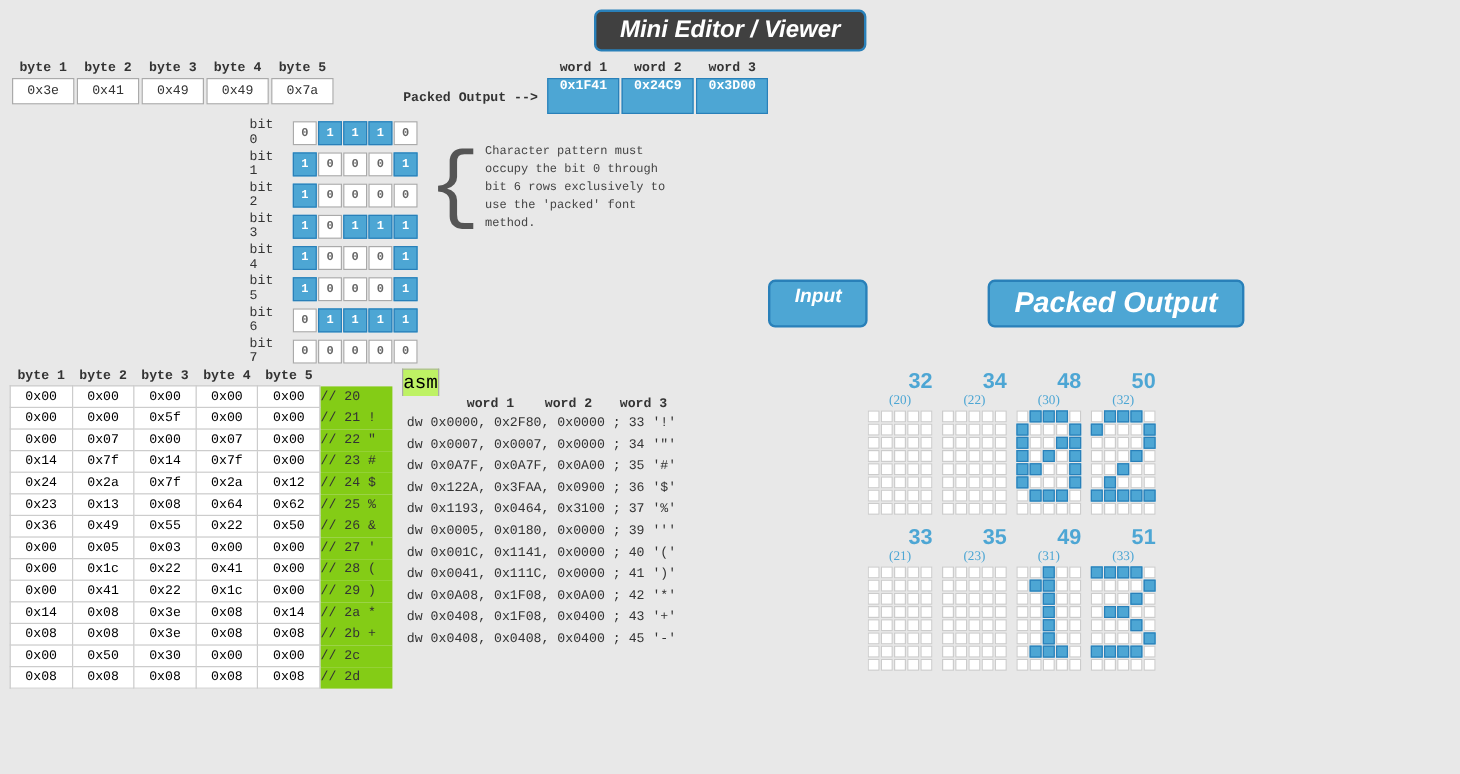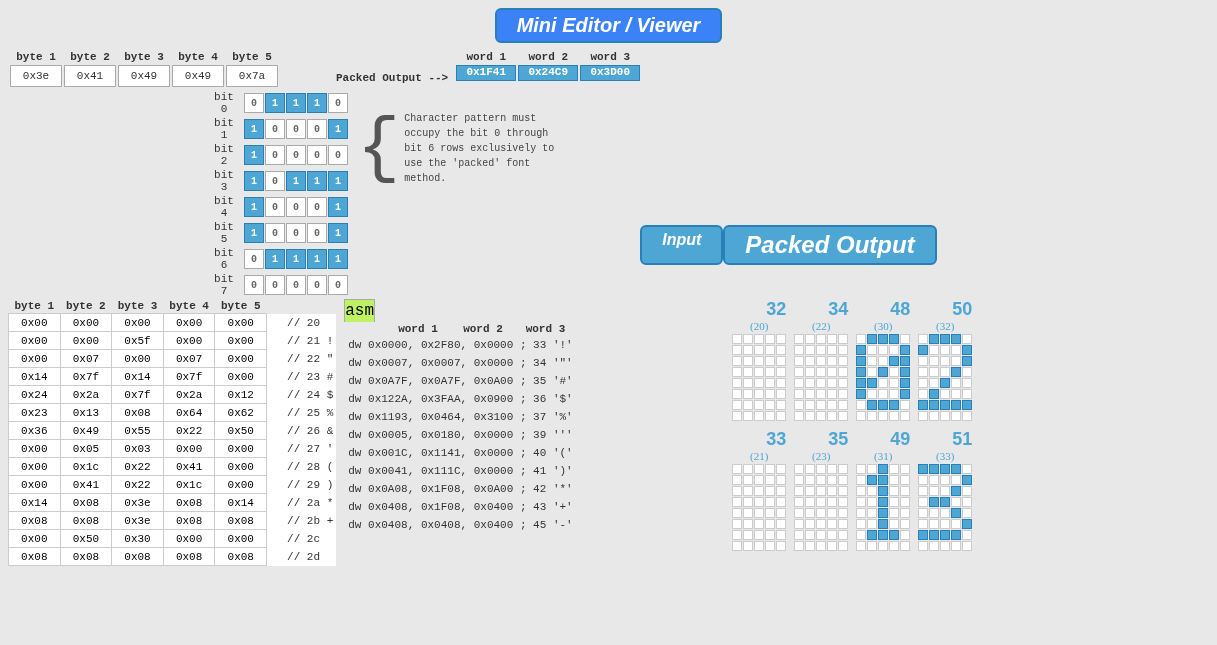--- a/index.html
+++ b/index.html
@@ -22,21 +22,21 @@
     }
 
     
     .header {
       text-align: center;
       padding: 8px 0 4px 0;
     }
 
     .header-title {
       display: inline-block;
-      background: #3b82f6;
+      background: #404040;
       border: 2px solid #2980b9;
       border-radius: 6px;
       padding: 4px 20px;
       font-size: 20px;
       font-style: italic;
       font-weight: bold;
       color: white;
       font-family: Arial, sans-serif;
     }
 
@@ -115,39 +115,39 @@
       font-size: 11px;
     }
 
     .word-inputs {
       display: flex;
       gap: 2px;
     }
 
     .word-input-box {
       width: 60px;
-      height: 16px;
+      height: 30px;
       background: #4da6d4;
       border: 1px solid #2980b9;
       text-align: center;
       font-family: 'Courier New', monospace;
       font-size: 11px;
       color: white;
       font-weight: bold;
     }
 
     .bit-row {
       display: flex;
       align-items: center;
       margin-bottom: 2px;
     }
 
     .bit-row-label {
       width: 36px;
-      text-align: center;
+      text-align: left;
       padding-right: 4px;
       color: #333;
       font-size: 11px;
     }
 
     .bit-cell {
       width: 20px;
       height: 20px;
       border: 1px solid #aaa;
       display: flex;
@@ -230,24 +230,24 @@
     .data-table td {
       text-align: center;
       padding: 1px 2px;
       border: 1px solid #ccc;
       background: white;
       min-width: 48px;
       height: 18px;
     }
 
     .data-table td.comment {
-      background: #ffffff;
+      background: #84cc16;
       border: none;
       text-align: left;
-      padding-left: 20px;
+      padding-left: 0;
       color: #333;
       min-width: 60px;
     }
 
     
     .packed-output-area {
       flex: 0 0 auto;
       min-width: 380px;
     }
 
@@ -449,21 +449,21 @@
         </div>
       </div>
 
     <div style="display:flex; align-items:center; margin-top: 20px;">
       <div style="font-size: 72px; color: #555; line-height:1; margin-right:4px;">{</div>
       <div style="font-size: 10px; color: #444; max-width: 160px; line-height:1.5;">Character pattern must occupy the bit 0 through bit 6 rows exclusively to use the 'packed' font method.</div>
     </div>
 
     <div style="display:flex; flex-direction:column; gap:4px; margin-left: 20px;">
       <div style="height: 130px;"></div>
-      <div style="display:flex;  padding-left: 48px;">
+      <div style="display:flex; gap: 100px; padding-left: 48px;">
         <span class="input-label-box" style="margin-top:0; margin-left:0;">Input</span>
         <span class="packed-output-label-box">Packed Output</span>
       </div>
     </div>
   </div>
 
   <div class="bottom-section">
 
     <div class="input-table-area">
       <table class="data-table">

